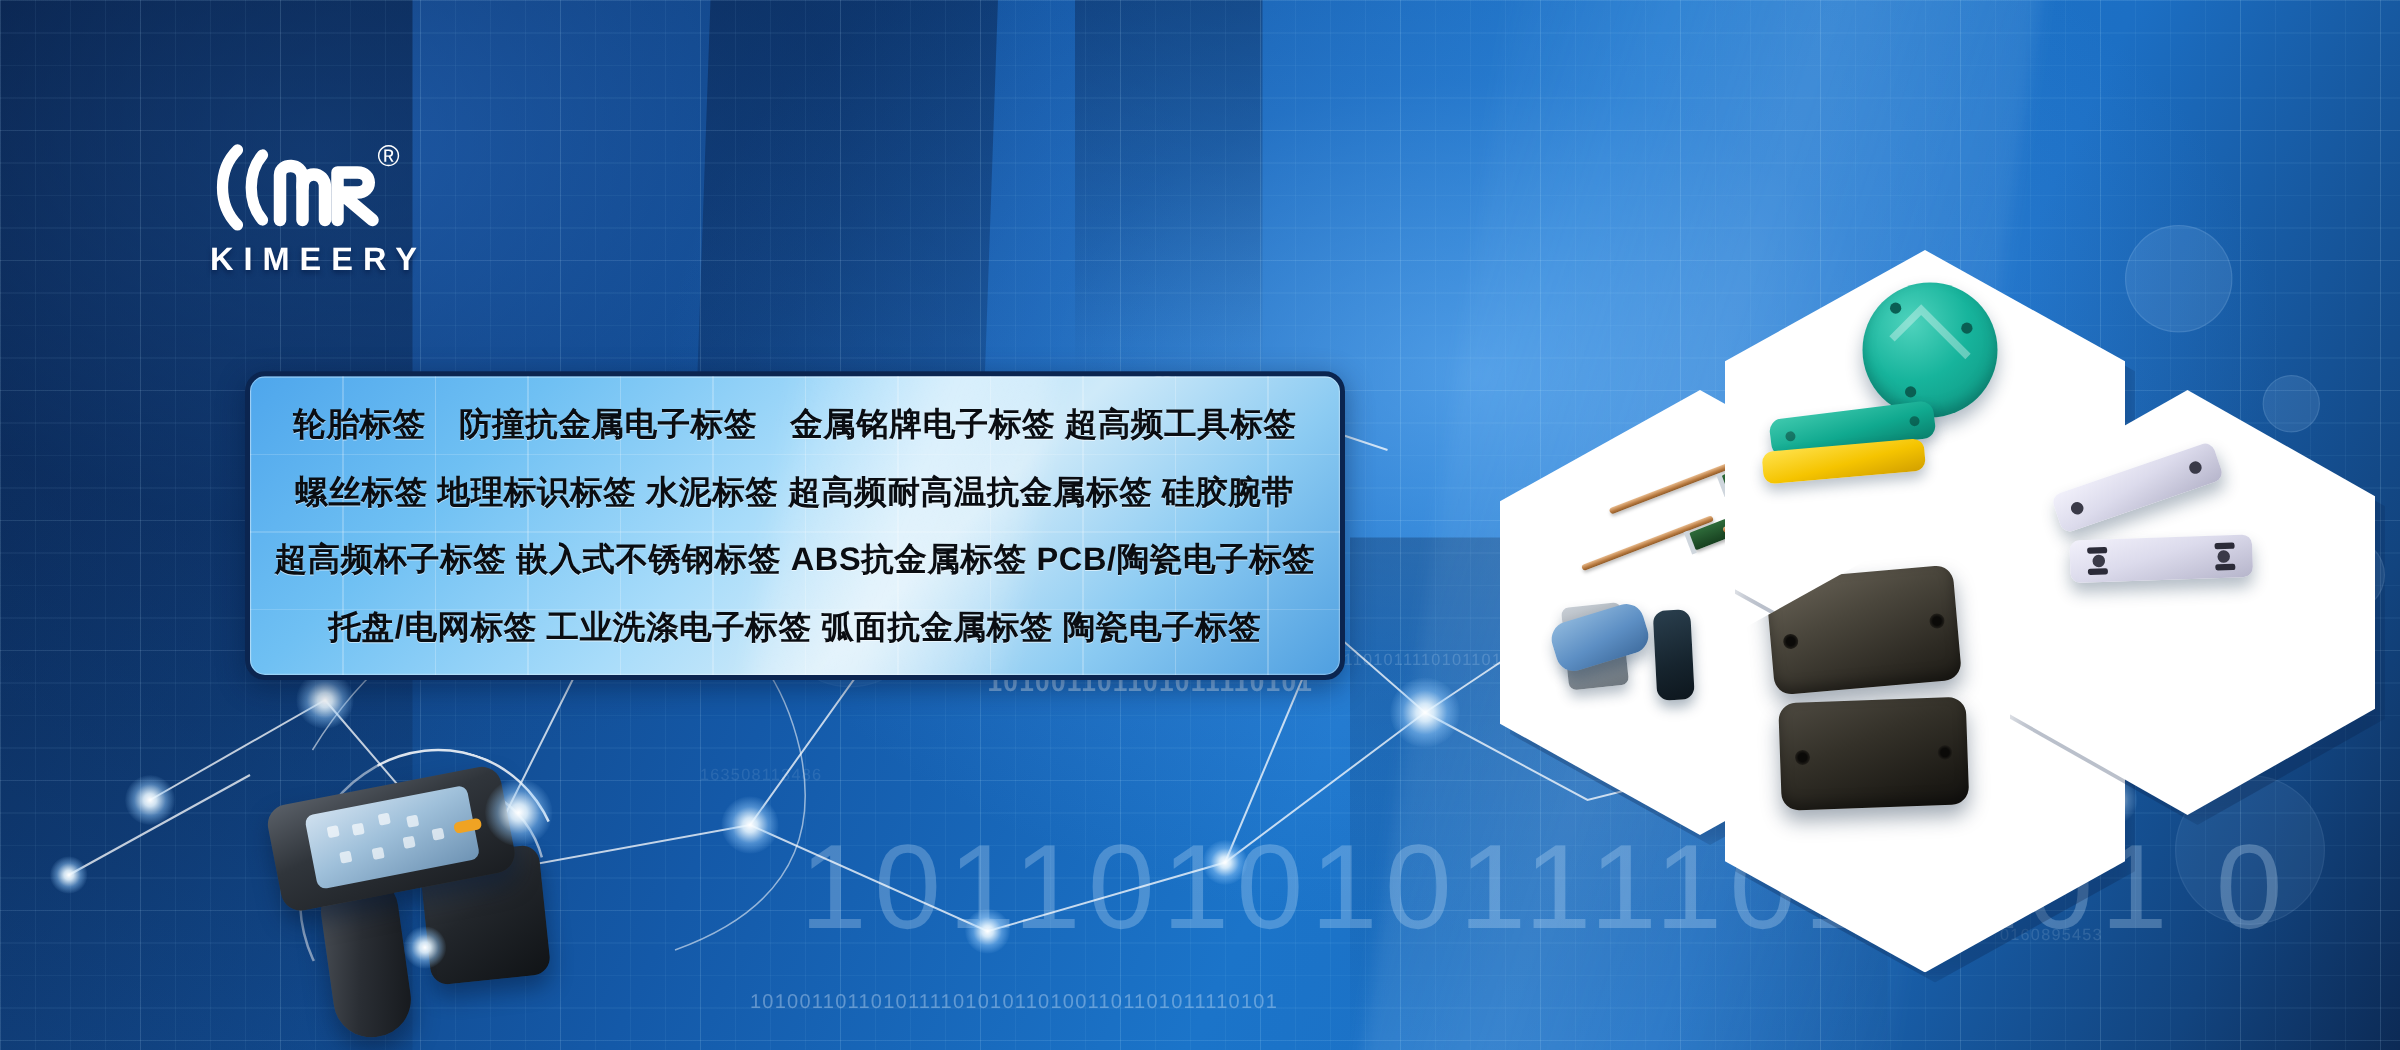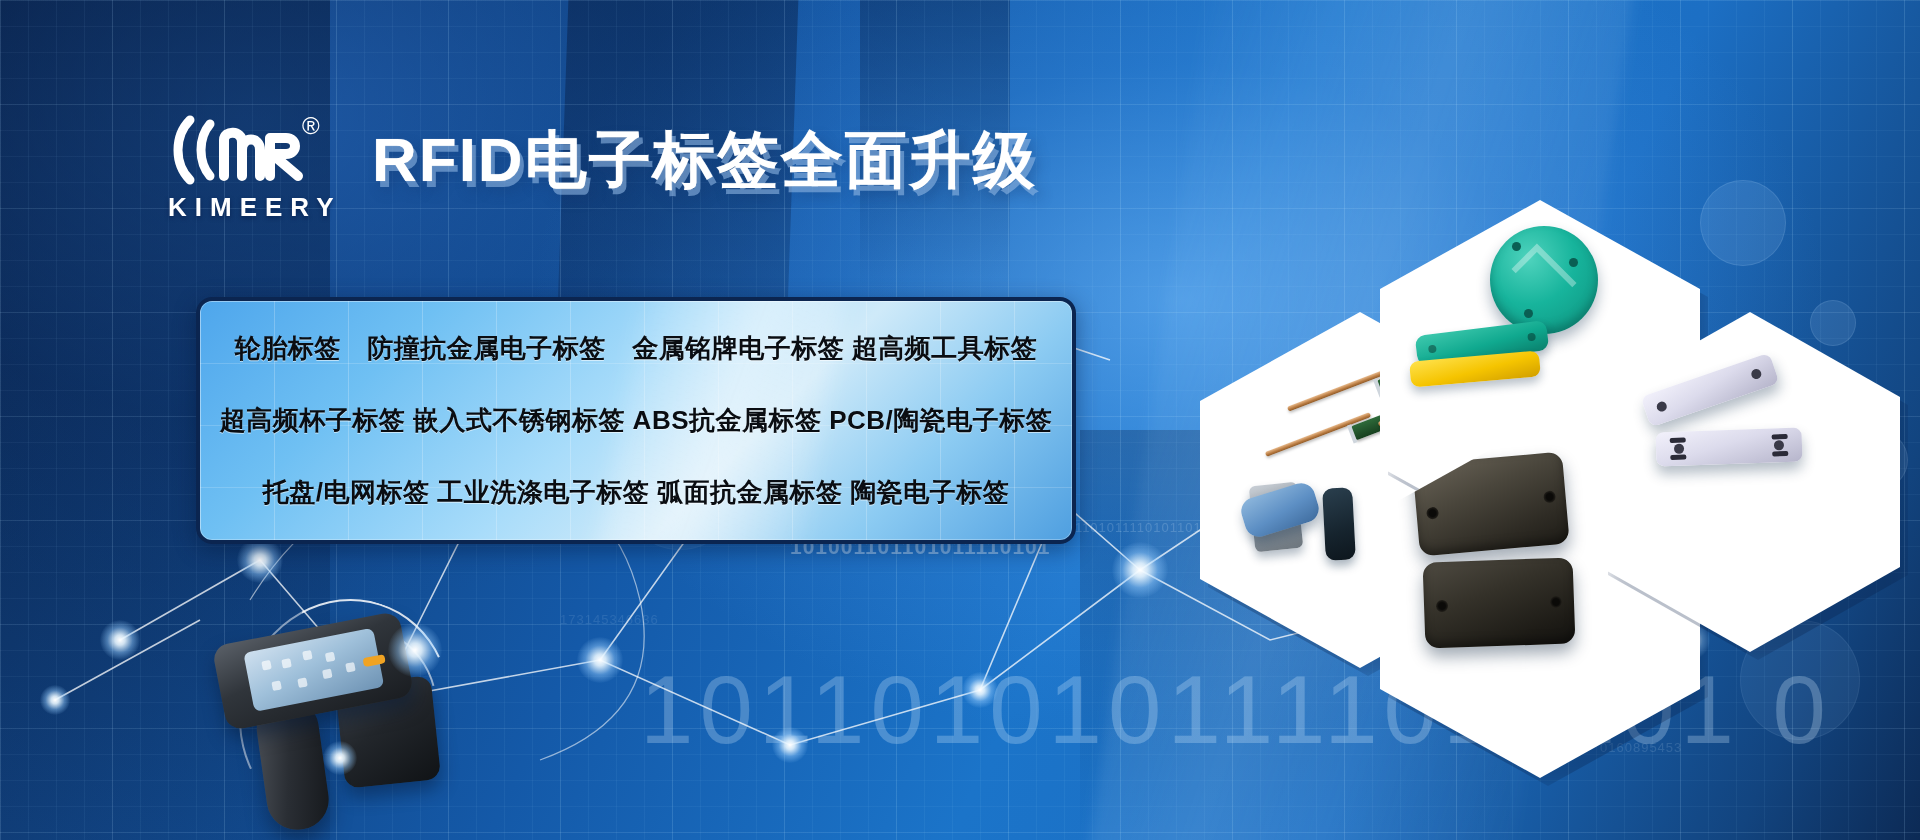--- a/index.html
+++ b/index.html
@@ -155,23 +155,24 @@
   <div class="bokeh" style="left:1700px;top:180px;width:86px;height:86px;"></div>
   <div class="bokeh" style="left:1810px;top:300px;width:46px;height:46px;"></div>
   <div class="bokeh" style="left:1660px;top:330px;width:26px;height:26px;"></div>
   <div class="bokeh" style="left:1848px;top:430px;width:60px;height:60px;"></div>
   <div class="bokeh" style="left:1740px;top:620px;width:120px;height:120px;opacity:.6"></div>
   <div class="bokeh" style="left:620px;top:430px;width:120px;height:120px;opacity:.45"></div>
 
   <div class="bits huge" style="left:640px;top:655px;">1011010101111010101 0</div>
   <div class="bits mid" style="left:735px;top:512px;">01001101101011110101</div>
   <div class="bits mid" style="left:790px;top:535px;font-weight:bold;">101001101101011110101</div>
+  <div class="bits small" style="left:600px;top:793px;">10100110110101111010101101001101101011110101</div>
   <div class="bits tiny" style="left:1010px;top:520px;opacity:.6;">101001101101011110101101001101101011110101</div>
   <div class="bits tiny" style="left:1600px;top:740px;opacity:.45;">0160895453</div>
-  <div class="bits tiny" style="left:560px;top:612px;opacity:.35;">173145346636</div>
+  <div class="bits tiny" style="left:560px;top:612px;opacity:.35;">163508113486</div>
 
   <svg class="net" viewBox="0 0 1920 840">
     <g stroke="#ffffff" stroke-opacity="0.75" stroke-width="1.6" fill="none">
       <path d="M260,560 L380,700 L600,660 L790,745 L980,690 L1140,570 L1290,470"></path>
       <path d="M600,660 L700,520 L880,420 L1060,500 L1140,570"></path>
       <path d="M700,520 L760,360 L930,300 L1110,360"></path>
       <path d="M380,700 L470,520 L560,420 L700,520"></path>
       <path d="M1140,570 L1270,640 L1430,600"></path>
       <path d="M980,690 L1060,500"></path>
       <path d="M1290,470 L1430,600"></path>
@@ -207,27 +208,27 @@
         </g>
         <path d="M56,66 L56,30 C56,20 74,20 74,32 L74,66" fill="none" stroke="#fff" stroke-width="10" stroke-linecap="round"></path>
         <path d="M74,40 C74,26 92,26 92,40 L92,66" fill="none" stroke="#fff" stroke-width="10" stroke-linecap="round"></path>
         <path d="M102,66 L102,28 L118,28 C130,28 130,44 118,44 L104,44 L130,66" fill="none" stroke="#fff" stroke-width="10" stroke-linejoin="round" stroke-linecap="round"></path>
       </svg>
       <div class="reg">®</div>
     </div>
     <div class="word">KIMEERY</div>
   </div>
 
-  <div class="title">RFID电子标签全面升级</div>
 
   <div class="listbox">
     <div class="lb-grid"></div>
     <div class="lb-sheen"></div>
     <div class="lb-rows">
       <div class="lb-row">轮胎标签　防撞抗金属电子标签　金属铭牌电子标签 超高频工具标签</div>
+      <div class="lb-row">螺丝标签 地理标识标签 水泥标签 超高频耐高温抗金属标签 硅胶腕带</div>
       <div class="lb-row">超高频杯子标签 嵌入式不锈钢标签 ABS抗金属标签 PCB/陶瓷电子标签</div>
       <div class="lb-row">托盘/电网标签 工业洗涤电子标签 弧面抗金属标签 陶瓷电子标签</div>
     </div>
   </div>
 
   <div class="hex-shadow" style="left:1208px;top:320px;width:320px;height:356px;"></div>
   <div class="hex" style="left:1200px;top:312px;width:320px;height:356px;">
     <div class="prod">
       <div class="p-rod" style="left:84px;top:74px;width:116px;transform:rotate(-21deg);"></div>
       <div class="p-chip" style="left:178px;top:62px;width:34px;transform:rotate(-21deg);">

